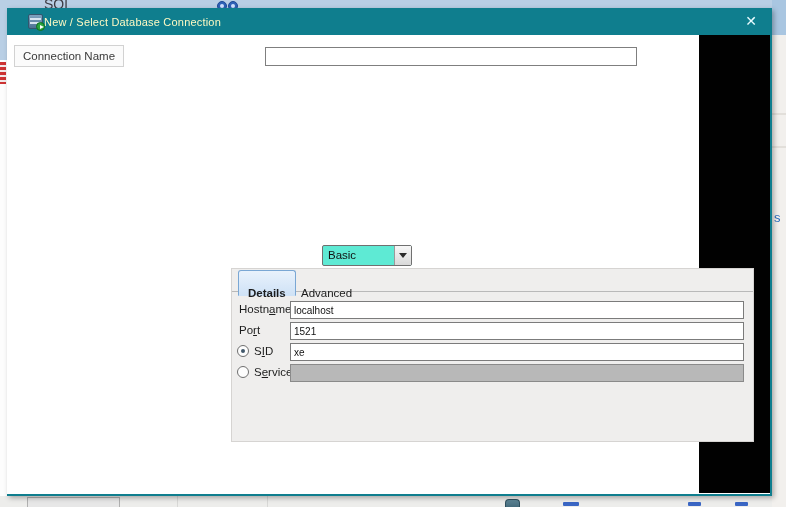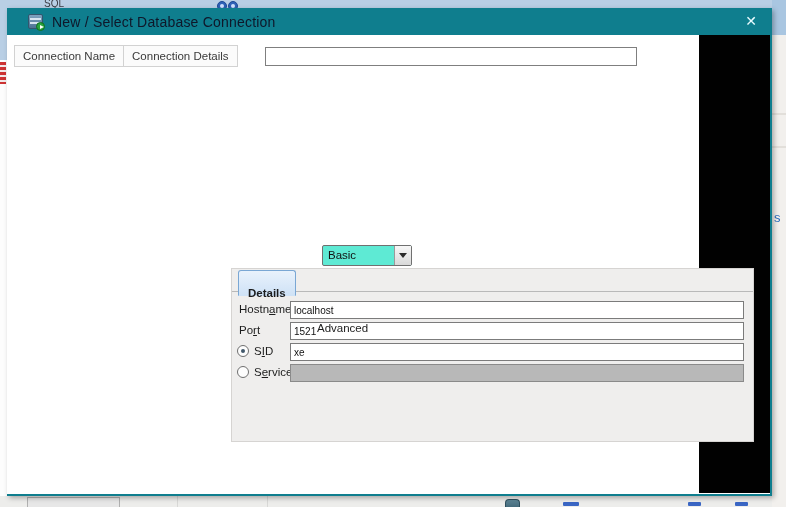--- a/index.html
+++ b/index.html
@@ -3,21 +3,21 @@
 <meta charset="utf-8">
 <style>
   * { margin:0; padding:0; box-sizing:border-box; }
   html,body { width:786px; height:507px; overflow:hidden; }
   body { font-family:"Liberation Sans", sans-serif; font-size:11px; color:#1d1d1d;
          background:#f1efec; position:relative; }
 
   
   .bg-top-strip { position:absolute; left:0; top:0; width:786px; height:8px;
                   background:#b9cfe5; overflow:hidden; z-index:1; }
-  .bg-top-sql { position:absolute; left:44px; top:0px; font-size:10px; color:#3c3c44;
+  .bg-top-sql { position:absolute; left:44px; top:0px; font-size:14px; color:#3c3c44;
                 letter-spacing:0; line-height:8px; }
   .bg-top-icon { position:absolute; left:217px; top:1px; width:22px; height:10px; }
   .bg-top-icon .c { position:absolute; top:0; width:10px; height:10px; border-radius:50%;
                     background:#2f62b8; border:1px solid #1d4a96; }
   .bg-top-icon .c1 { left:0; } .bg-top-icon .c2 { left:11px; }
   .bg-top-icon .c::after { content:""; position:absolute; left:2px; top:2px; width:4px; height:4px;
                     border-radius:50%; background:#cfe2ff; }
   .bg-left-strip { position:absolute; left:0; top:8px; width:7px; height:499px;
                    background:#fdfdfd; z-index:1; }
   .bg-left-blue { position:absolute; left:0; top:0; width:7px; height:52px; background:#b9cfe5; }
@@ -48,21 +48,21 @@
   .title-icon { position:relative; width:15px; height:15px; margin-left:21px;
                 background:linear-gradient(#7fa3c0,#4d7293); border:1px solid #33566e;
                 border-radius:2px; }
   .title-icon::before { content:""; position:absolute; left:1px; top:3px; width:11px; height:2px;
                 background:#d6e4ef; box-shadow:0 4px 0 #d6e4ef; }
   .title-icon .play { position:absolute; right:-3px; bottom:-3px; width:9px; height:9px;
                 background:#28a43c; border-radius:50%; border:1px solid #0f6e1f; }
   .title-icon .play::after { content:""; position:absolute; left:3px; top:2px;
                 border-left:4px solid #fff; border-top:2.5px solid transparent;
                 border-bottom:2.5px solid transparent; }
-  .title-text { color:#0f172a; font-size:14px; margin-left:9px; letter-spacing:.2px; }
+  .title-text { color:#fef9c3; font-size:11px; margin-left:1px; letter-spacing:.2px; }
   .close-btn { position:absolute; right:8px; top:3px; width:22px; height:20px;
                color:#eafcff; font-size:14px; line-height:20px; text-align:center; cursor:default; }
 
   
   .content { position:absolute; left:0; top:27px; width:763px; height:459px; background:#fff; }
   .black-bar { position:absolute; left:692px; top:0; width:71px; height:458px;
                background:#010101; z-index:1; }
 
   .col-headers { position:absolute; left:7px; top:10px; display:flex; }
   .col-header { background:#fbfbfb; border:1px solid #d2d2d2; height:22px; line-height:20px;
@@ -89,21 +89,21 @@
   .tabs { position:absolute; left:0; top:0; width:100%; height:23px; }
   .tabs::after { content:""; position:absolute; left:0; top:22px; width:100%; height:1px;
                  background:#b9b9b9; }
   .tab { position:absolute; top:2px; height:21px; padding:12px 9px; font-size:11.5px;
          line-height:21px; color:#1c1c1c; z-index:1; }
   .tab.checked { font-weight:bold; background:linear-gradient(#e9f2fc,#cfe2f6);
          border:1px solid #7aa7d4; border-bottom:1px solid #cfe2f6;
          border-radius:3px 3px 0 0; top:1px; height:22px; line-height:20px; z-index:2; }
   .tab-details { left:6px; }
   .tab-advanced { left:62px; }
-  .tab.checked + .tab-advanced { left:76px;margin-top:35px; }
+  .tab.checked + .tab-advanced { left:60px; }
 
   .form-row { position:absolute; left:0; width:100%; height:18px;padding-left:40px; }
   .form-label { position:absolute; left:7px; top:2px; font-size:11.5px; color:#1d1d1d; }
   .radio { position:absolute; left:5px; top:2px; width:12px; height:12px; border-radius:50%;
            background:#fdfdfd; border:1px solid #6f6f6f; }
   .radio.checked::after { content:""; position:absolute; left:3px; top:3px; width:4px; height:4px;
            border-radius:50%; background:#41586b; }
   .radio-label { position:absolute; left:22px; top:2px; font-size:11.5px; }
   .field { position:absolute; left:58px; top:0; width:454px; height:18px;
            border:1px solid #7b7b7b; background:#fff; font-family:"Liberation Sans",sans-serif;
@@ -149,21 +149,20 @@
       </span>
     <span class="title-text">New / Select Database Connection</span>
     <span class="close-btn">✕</span>
   </div>
 
   <div class="content">
     <div class="black-bar"></div>
 
     <div class="col-headers">
       <div class="col-header">Connection Name</div>
-      <div class="col-header">Connection Details</div>
     </div>
 
     <input class="filter-input" type="text" value="" style="">
 
     <div class="combo">
       <span class="combo-value">Basic</span>
       <span class="combo-arrow"></span>
     </div>
 
     <div class="panel">

